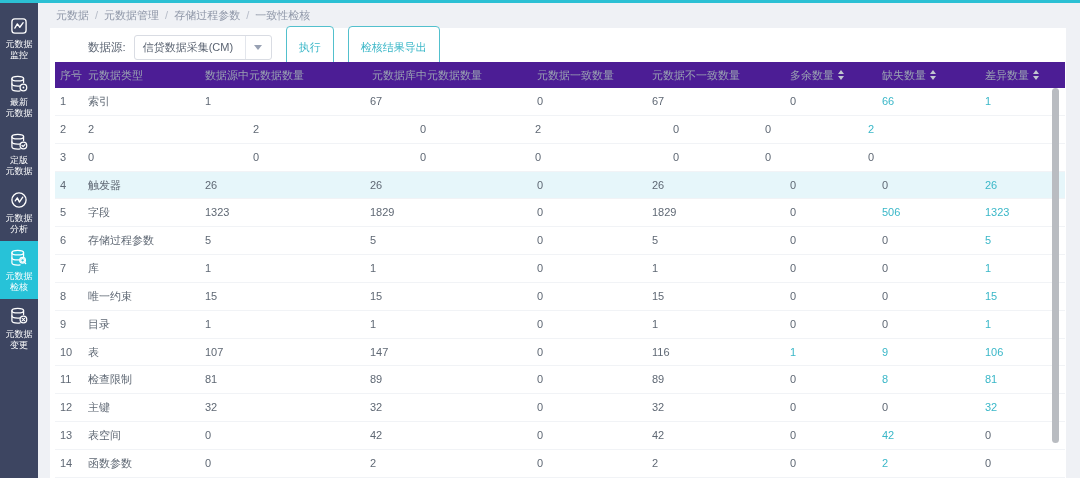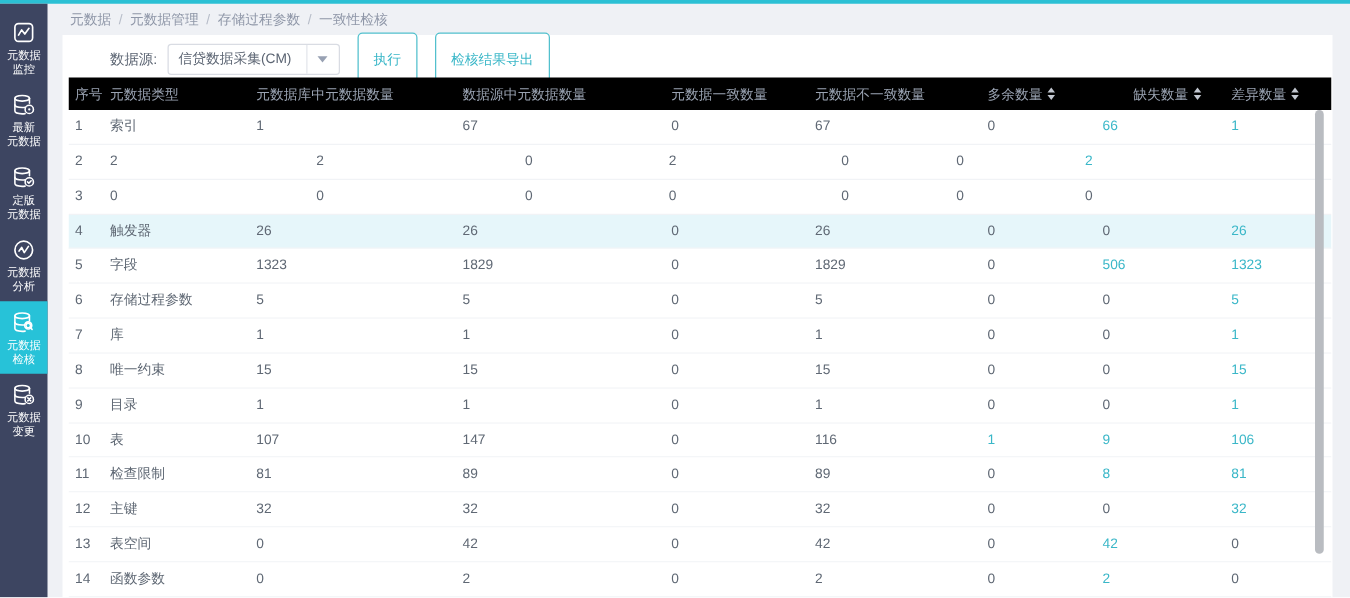--- a/index.html
+++ b/index.html
@@ -37,21 +37,21 @@
   .select .val { flex:1; font-size:11px; color:#5b6472; line-height:23px; padding-left:8px;
                  white-space:nowrap; overflow:hidden; }
   .select .arrow-box { width:26px; border-left:1px solid #e3e6ec; display:flex; align-items:center; justify-content:center; }
   .tri-down { width:0; height:0; border-left:4px solid transparent; border-right:4px solid transparent;
               border-top:5px solid #98a1b3; }
   .btn { height:43px; padding:0 12px; margin-left:14px; border:1px solid #52c0cd; border-radius:4px;
          background:#fff; color:#3ab7c8; font-size:11px; cursor:pointer; font-family:"Liberation Sans",sans-serif; }
 
   
   .table { position:absolute; left:5px; top:34px; width:1010px; }
-  .thead { display:flex; height:26px; background:#000000; align-items:center; }
+  .thead { display:flex; height:26px; background:#4c1d95; align-items:center; }
   .th { font-size:11px; color:#9aa3b2; display:flex; align-items:center; flex-shrink:0;
         white-space:nowrap; overflow:hidden; }
   .th .lbl { margin-right:4px; }
   .caret { display:inline-flex; flex-direction:column; align-items:center; cursor:pointer; }
   .caret i { display:block; width:0; height:0; border-left:3.5px solid transparent; border-right:3.5px solid transparent; }
   .caret .up { border-bottom:4px solid #c2c7d0; margin-bottom:2px; }
   .caret .down { border-top:4px solid #c2c7d0; }
   .tr { display:flex; height:27.85px; border-bottom:1px solid #f1f3f6; background:#fff; }
   .tr.hl { background:#e6f6fa; }
   .td { font-size:11px; color:#5f6874; line-height:26.5px; flex-shrink:0; white-space:nowrap; overflow:hidden; }
@@ -171,40 +171,40 @@
     </div>
 
     <div class="table">
       <div class="thead" id="thead">
           <div class="th" style="width: 33px;">
             <span class="lbl">序号</span>
           </div>
           <div class="th" style="width: 117px;">
             <span class="lbl">元数据类型</span>
           </div>
+          <div class="th" style="width: 167px;">
+            <span class="lbl">数据源中元数据数量</span>
+          </div>
           <div class="th" style="width: 165px;">
             <span class="lbl">元数据库中元数据数量</span>
-          </div>
-          <div class="th" style="width: 167px;">
-            <span class="lbl">数据源中元数据数量</span>
           </div>
           <div class="th" style="width: 115px;">
             <span class="lbl">元数据一致数量</span>
           </div>
           <div class="th" style="width: 138px;">
             <span class="lbl">元数据不一致数量</span>
           </div>
           <div class="th" style="width: 92px;">
             <span class="lbl">多余数量</span>
             <span class="caret">
               <i class="up"></i>
               <i class="down"></i>
             </span>
           </div>
-          <div class="th" style="width: 103px; justify-content: center;">
+          <div class="th" style="width: 103px;">
             <span class="lbl">缺失数量</span>
             <span class="caret">
               <i class="up"></i>
               <i class="down"></i>
             </span>
           </div>
           <div class="th" style="width: 80px;">
             <span class="lbl">差异数量</span>
             <span class="caret">
               <i class="up"></i>

